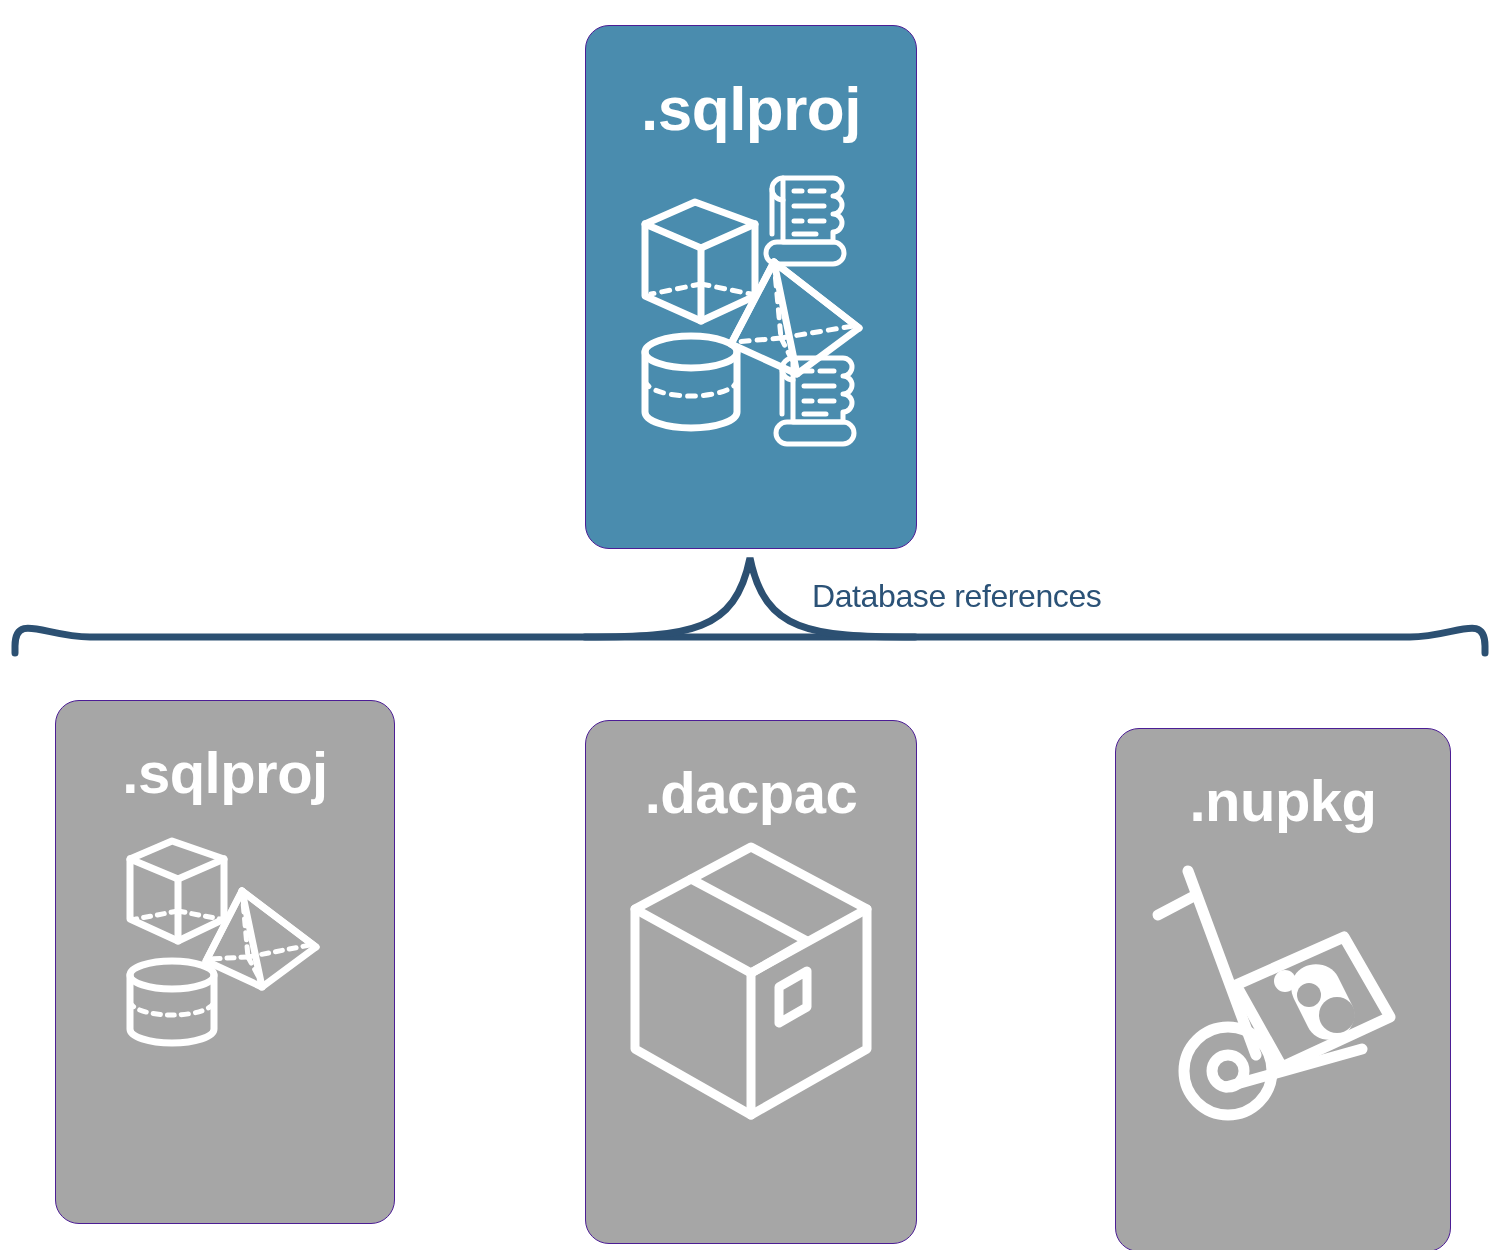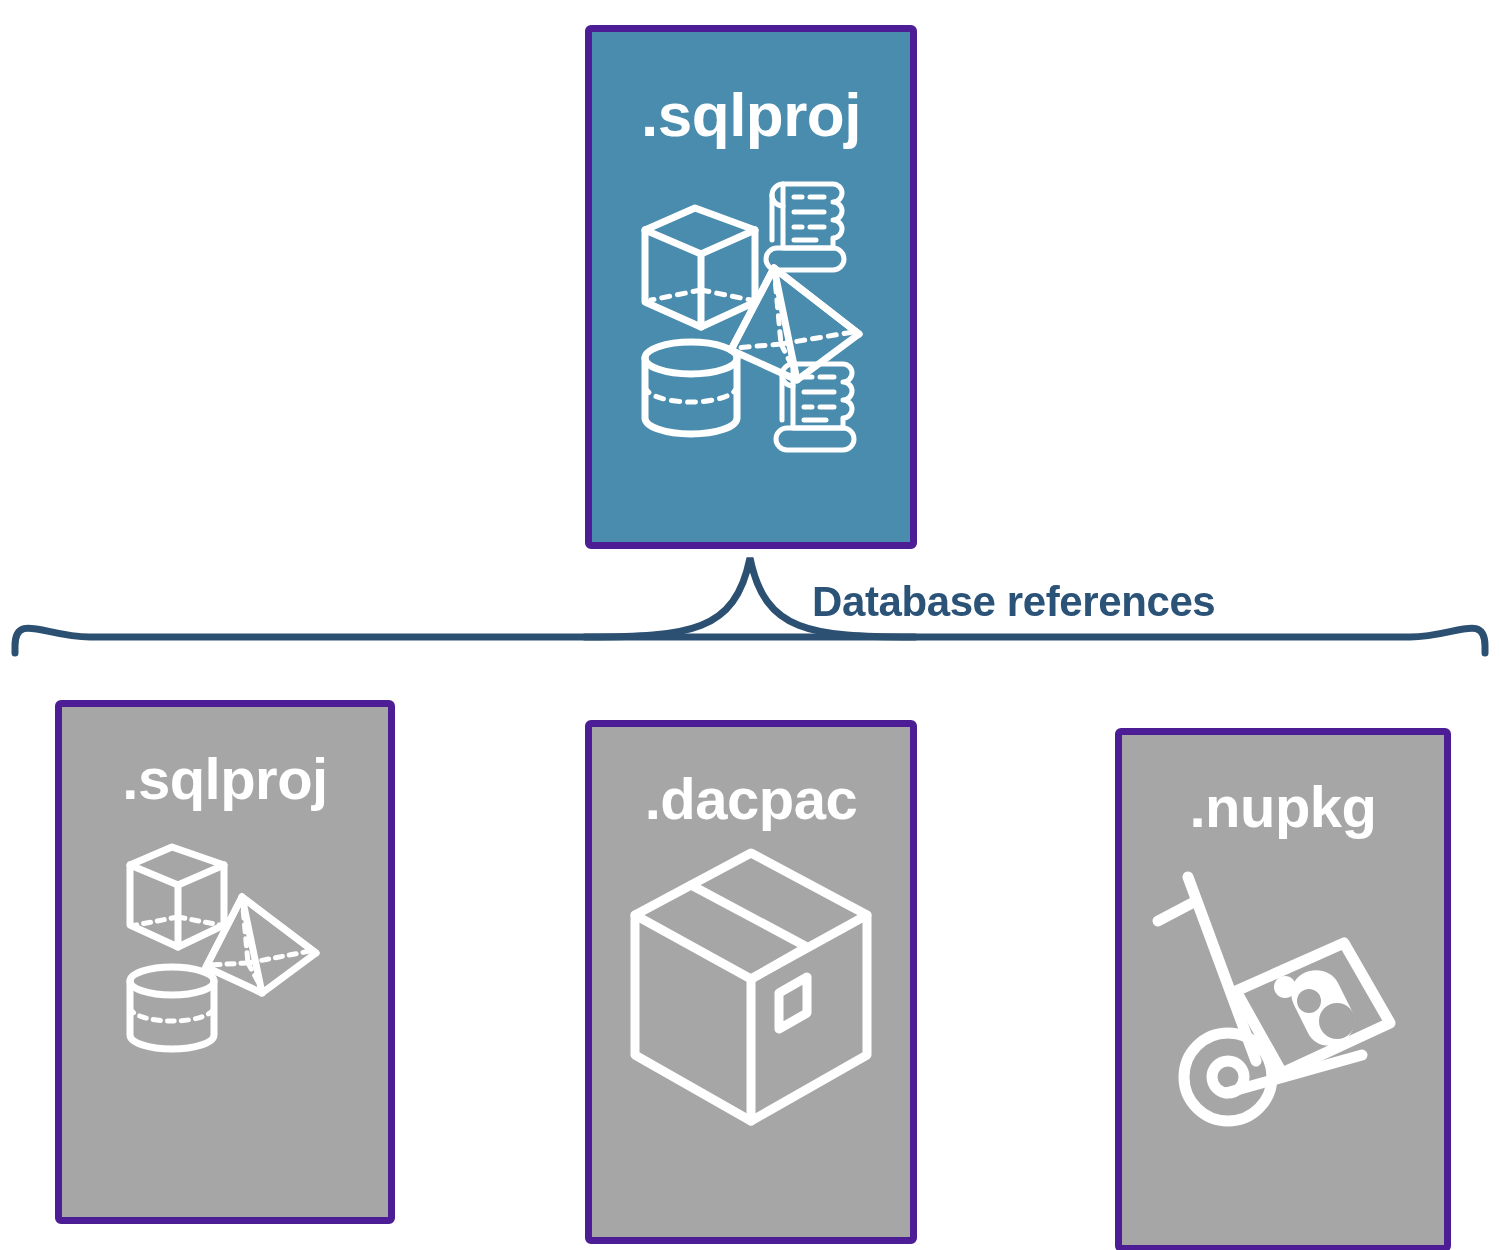--- a/index.html
+++ b/index.html
@@ -13,22 +13,22 @@
   #stage {
     position: relative;
     width: 1500px;
     height: 1250px;
     background: #ffffff;
     overflow: hidden;
   }
   .card {
     position: absolute;
     box-sizing: border-box;
-    border-radius: 6px;
-    border: 7px solid #4c1d95;
+    border-radius: 24px;
+    border: 1px solid #4c1d95;
     overflow: hidden;
   }
   .card-top {
     left: 585px;
     top: 25px;
     width: 332px;
     height: 524px;
     background: #4A8CAE;
   }
   .card-bl {
@@ -91,22 +91,22 @@
     left: 0;
     top: 540px;
     width: 1500px;
     height: 170px;
     pointer-events: none;
   }
   #connector-label {
     position: absolute;
     left: 812px;
     top: 578px;
-    font-size: 42px;
-    font-weight: bold;
+    font-size: 32px;
+    font-weight: normal;
     color: #2B5277;
     letter-spacing: -0.4px;
     white-space: nowrap;
   }
 </style>
 </head>
 <body>
 
 <div id="stage">
 

